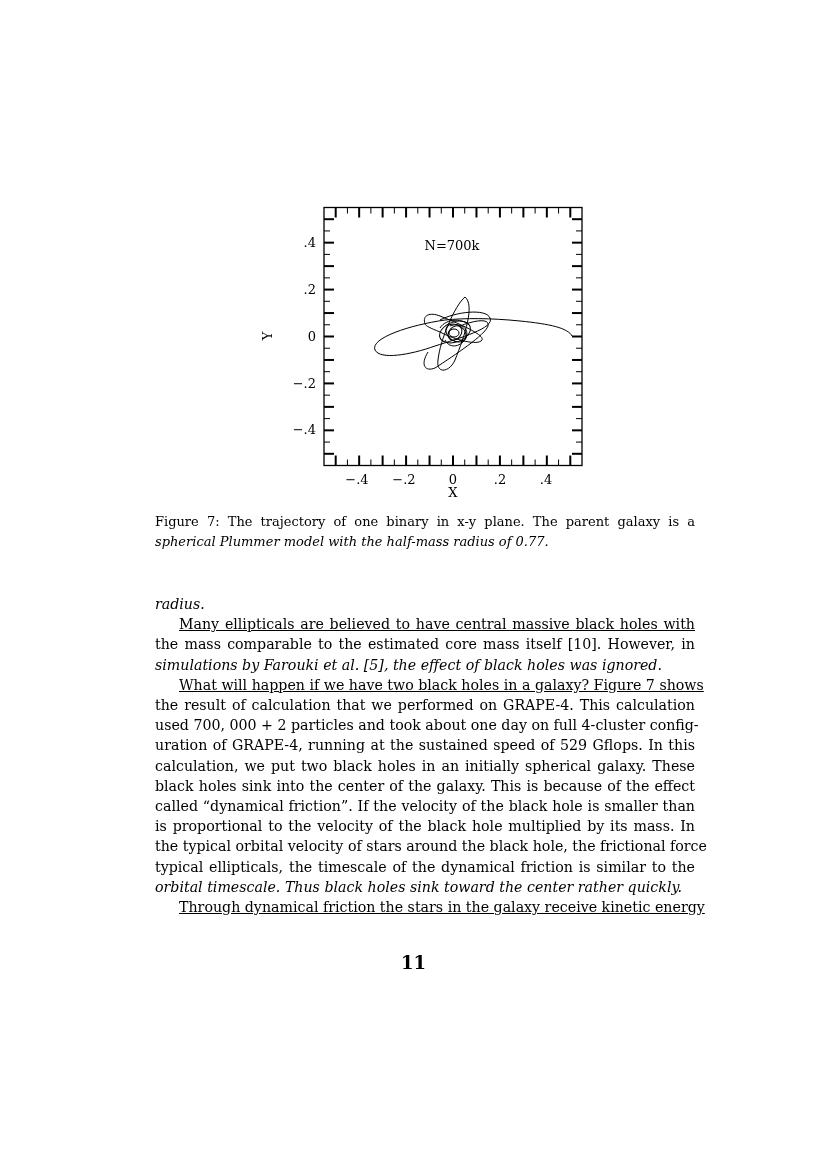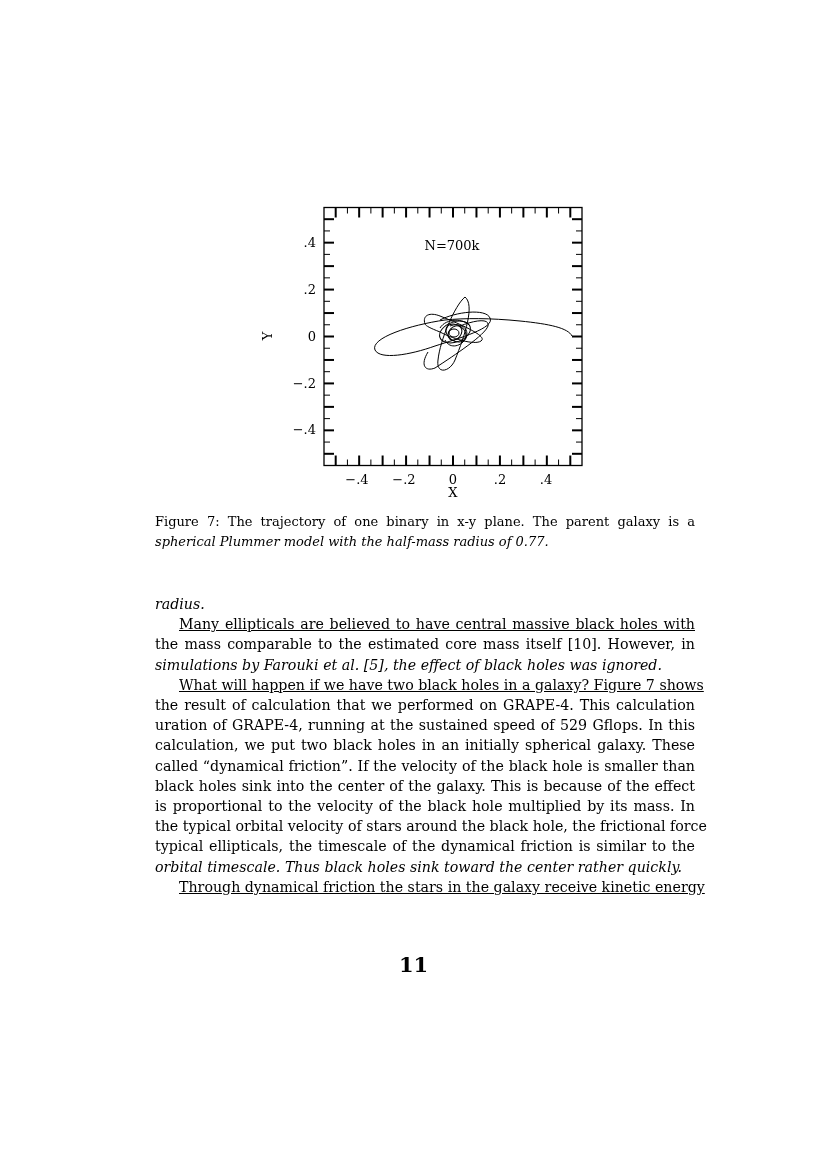--- a/index.html
+++ b/index.html
@@ -8,21 +8,21 @@
     .figure { position: absolute; left: 250px; top: 200px; width: 350px; height: 305px; }
     .figure svg { position: absolute; left: 0; top: 0; }
     .caption { position: absolute; left: 155px; top: 512px; width: 540px;
                font-size: 13px; line-height: 20px; text-align: justify; text-align-last: left; }
     .body-text { position: absolute; left: 155px; top: 594px; width: 540px;
                  font-size: 14.2px; line-height: 20.2px; }
     .line { display: block; white-space: nowrap; text-align: justify; text-align-last: justify; }
     .line.last { text-align-last: left; font-style: italic; }
     .line.indent { text-indent: 24px; text-decoration: underline; }
     .page-number { position: absolute; left: 0; width: 827px; top: 952px; text-align: center;
-                   font-size: 21px; font-weight: bold; }
+                   font-size: 18px; font-weight: bold; }
     .tick-label { font-family: "DejaVu Serif", "Liberation Serif", serif; font-size: 13px; }
   </style>
 </head>
 <body>
 
 <div class="figure">
   <svg width="350" height="305" viewBox="0 0 350 305">
 
     <rect x="74" y="7.5" width="258" height="258" fill="none" stroke="#000" stroke-width="1.3"></rect>
     <g id="ticks" stroke="#000">
@@ -154,24 +154,25 @@
   <span class="line last">spherical Plummer model with the half-mass radius of 0.77.</span>
 </div>
 
 <div class="body-text">
   <span class="line last">radius.</span>
   <span class="line indent">Many ellipticals are believed to have central massive black holes with</span>
   <span class="line">the mass comparable to the estimated core mass itself [10].  However, in</span>
   <span class="line last">simulations by Farouki et al. [5], the effect of black holes was ignored.</span>
   <span class="line indent">What will happen if we have two black holes in a galaxy? Figure 7 shows</span>
   <span class="line">the result of calculation that we performed on GRAPE-4.  This calculation</span>
+  <span class="line">used 700, 000 + 2 particles and took about one day on full 4-cluster config-</span>
   <span class="line">uration of GRAPE-4, running at the sustained speed of 529 Gflops. In this</span>
   <span class="line">calculation, we put two black holes in an initially spherical galaxy.  These</span>
+  <span class="line">black holes sink into the center of the galaxy.  This is because of the effect</span>
   <span class="line">called “dynamical friction”. If the velocity of the black hole is smaller than</span>
-  <span class="line">black holes sink into the center of the galaxy.  This is because of the effect</span>
   <span class="line">is proportional to the velocity of the black hole multiplied by its mass.  In</span>
   <span class="line">the typical orbital velocity of stars around the black hole, the frictional force</span>
   <span class="line">typical ellipticals, the timescale of the dynamical friction is similar to the</span>
   <span class="line last">orbital timescale. Thus black holes sink toward the center rather quickly.</span>
   <span class="line indent">Through dynamical friction the stars in the galaxy receive kinetic energy</span>
 </div>
 
 <div class="page-number">11</div>
 
 </body></html>

